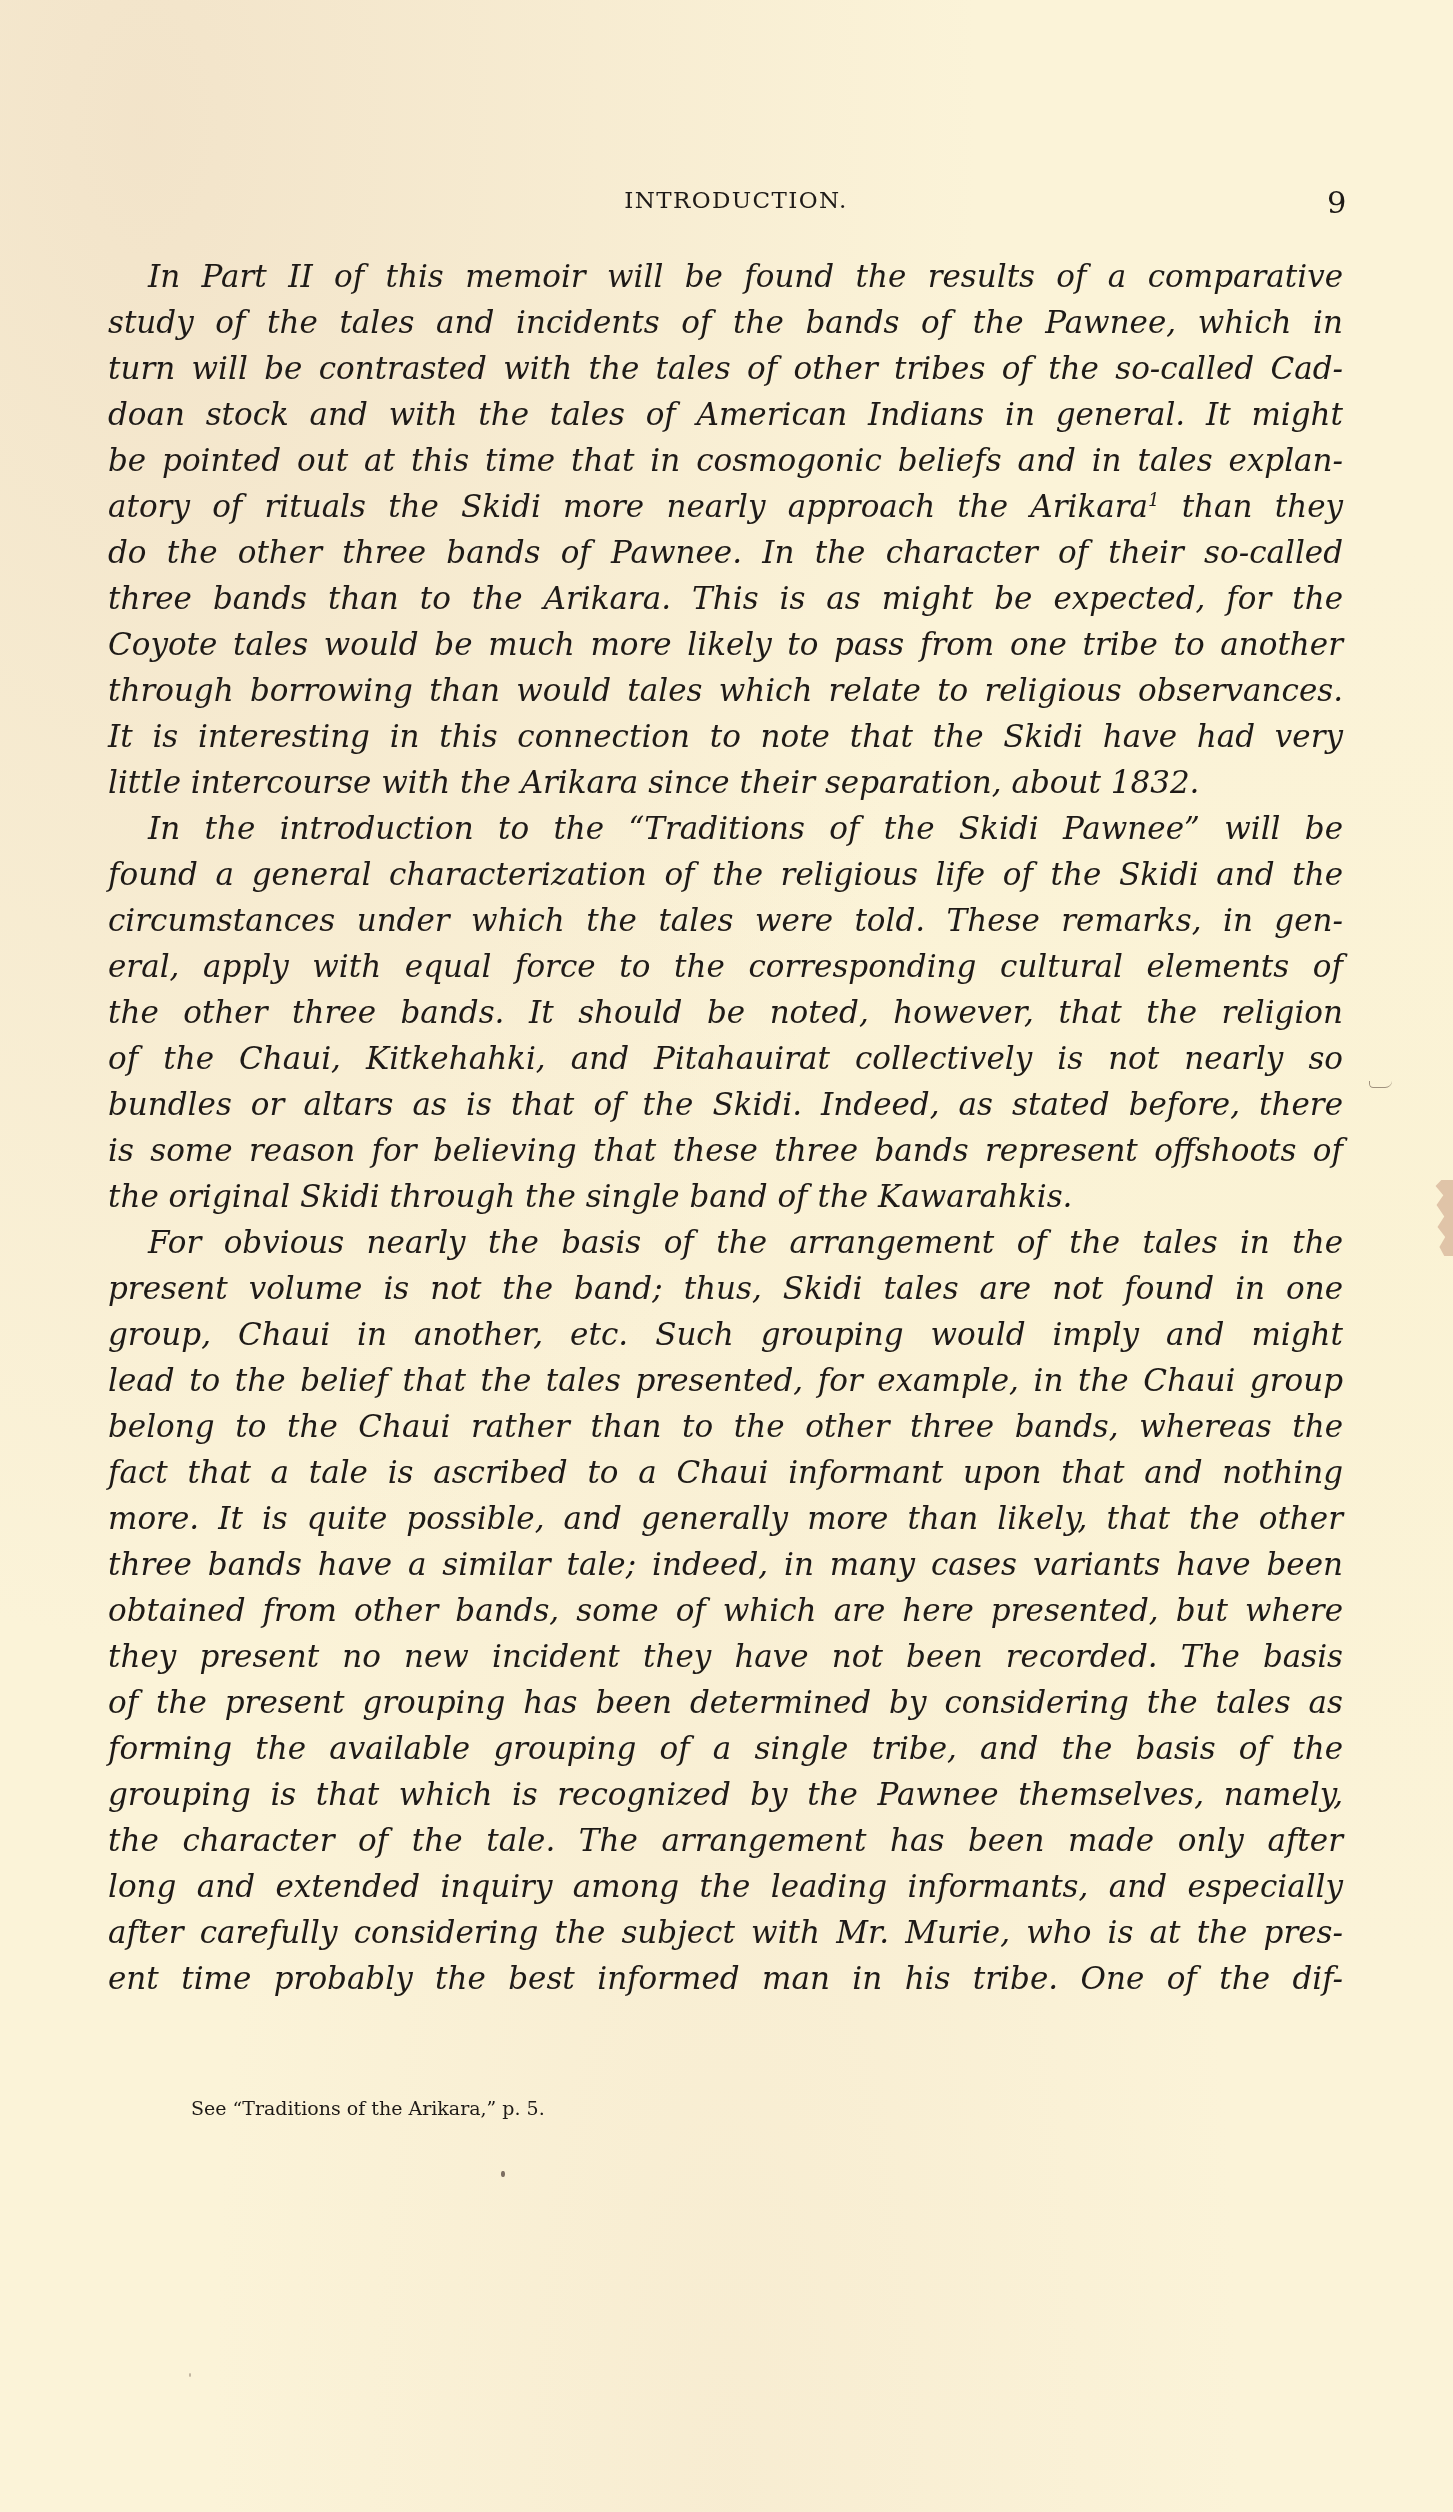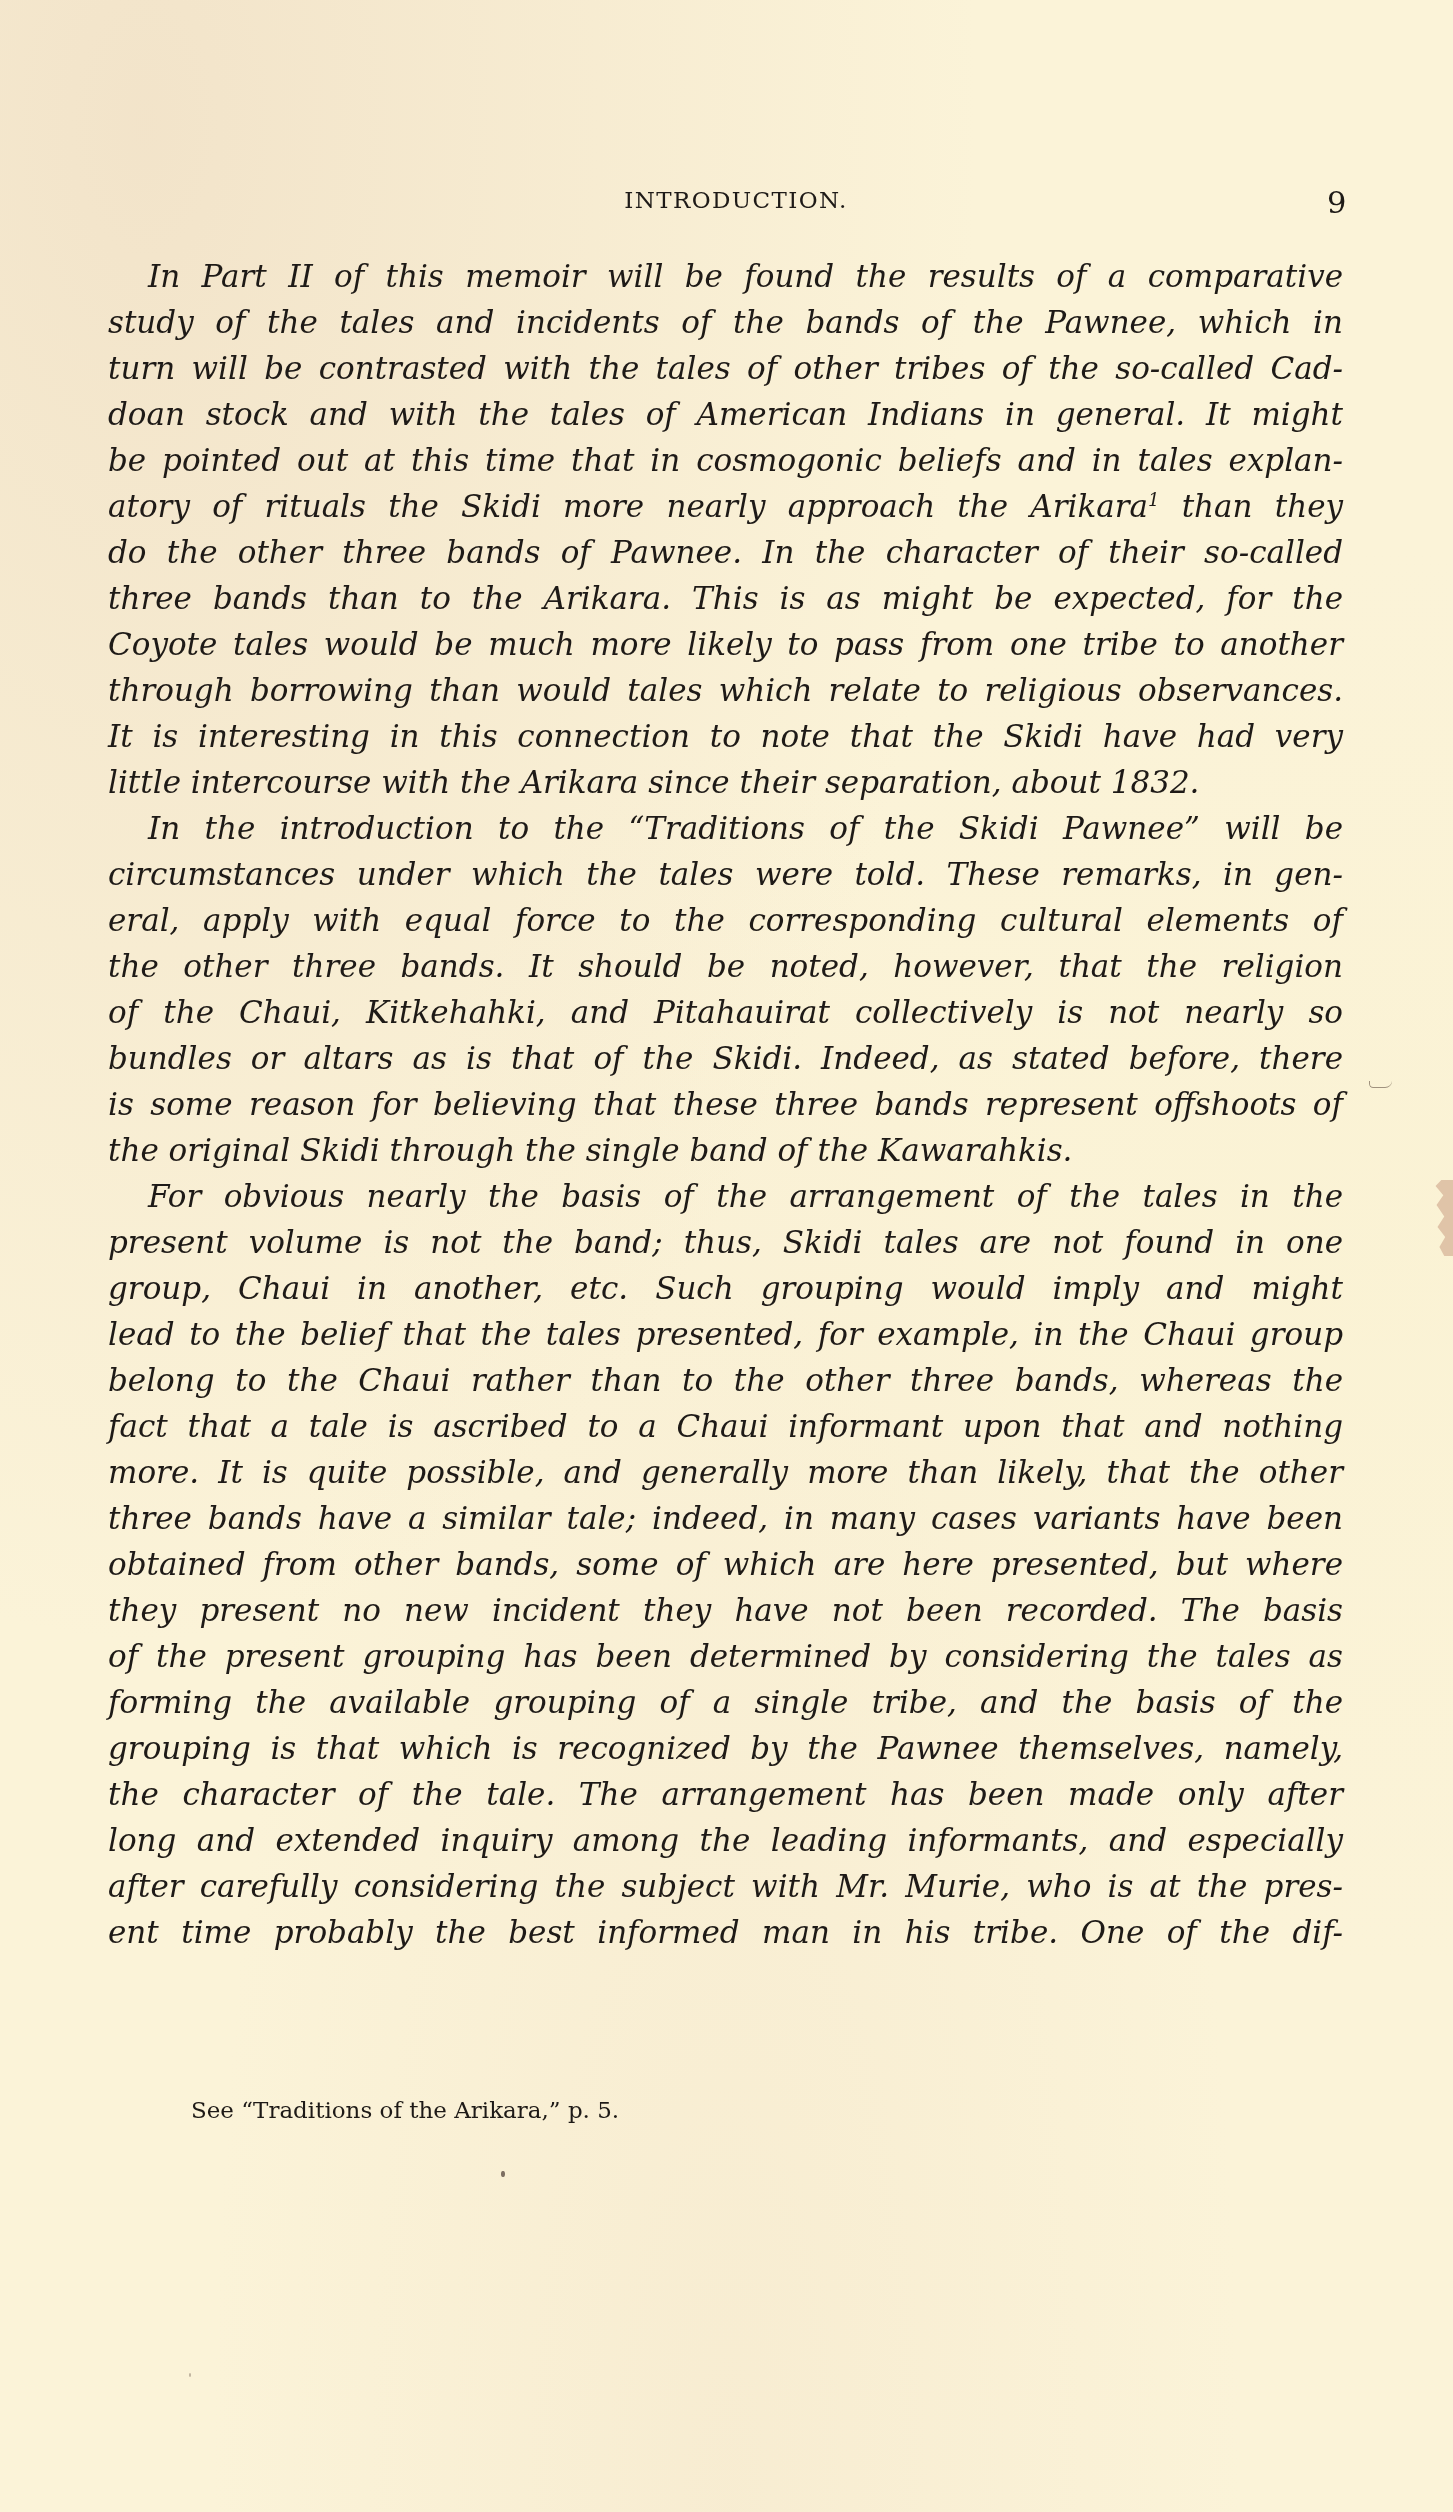--- a/index.html
+++ b/index.html
@@ -72,21 +72,21 @@
     }
     .line sup {
       font-size: 18px;
       line-height: 0;
       vertical-align: 11px;
     }
     .footnote {
       position: absolute;
       top: 2097px;
       left: 191px;
-      font-size: 23px;
+      font-size: 19px;
       white-space: nowrap;
     }
     .stain {
       position: absolute;
       right: 0;
       top: 1180px;
       width: 19.4px;
       height: 76px;
       background: #d9b89c;
       clip-path: polygon(40% 0, 100% 0, 100% 100%, 55% 100%, 30% 88%, 60% 75%, 20% 62%, 55% 48%, 15% 33%, 50% 20%, 10% 8%);
@@ -131,20 +131,21 @@
       <span class="line">do the other three bands of Pawnee.   In the character of their so-called</span>
       <span class="line">three bands than to the Arikara.   This is as might be expected, for the</span>
       <span class="line">Coyote tales would be much more likely to pass from one tribe to another</span>
       <span class="line">through borrowing than would tales which relate to religious observances.</span>
       <span class="line">It is interesting in this connection to note that the Skidi have had very</span>
       <span class="line last">little intercourse with the Arikara since their separation, about 1832.</span>
     </div>
 
     <div>
       <span class="line indent">In the introduction to the “Traditions of the Skidi Pawnee” will be</span>
+      <span class="line">found a general characterization of the religious life of the Skidi and the</span>
       <span class="line">circumstances under which the tales were told.   These remarks, in gen-</span>
       <span class="line">eral, apply with equal force to the corresponding cultural elements of</span>
       <span class="line">the other three bands.   It should be noted, however, that the religion</span>
       <span class="line">of the Chaui, Kitkehahki, and Pitahauirat collectively is not nearly so</span>
       <span class="line">bundles or altars as is that of the Skidi.   Indeed, as stated before, there</span>
       <span class="line">is some reason for believing that these three bands represent offshoots of</span>
       <span class="line last">the original Skidi through the single band of the Kawarahkis.</span>
     </div>
 
     <div>

